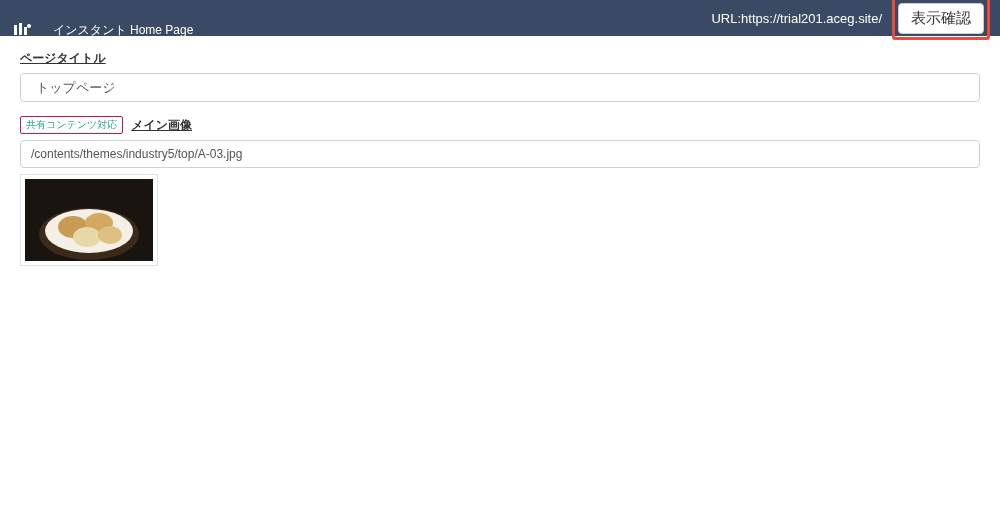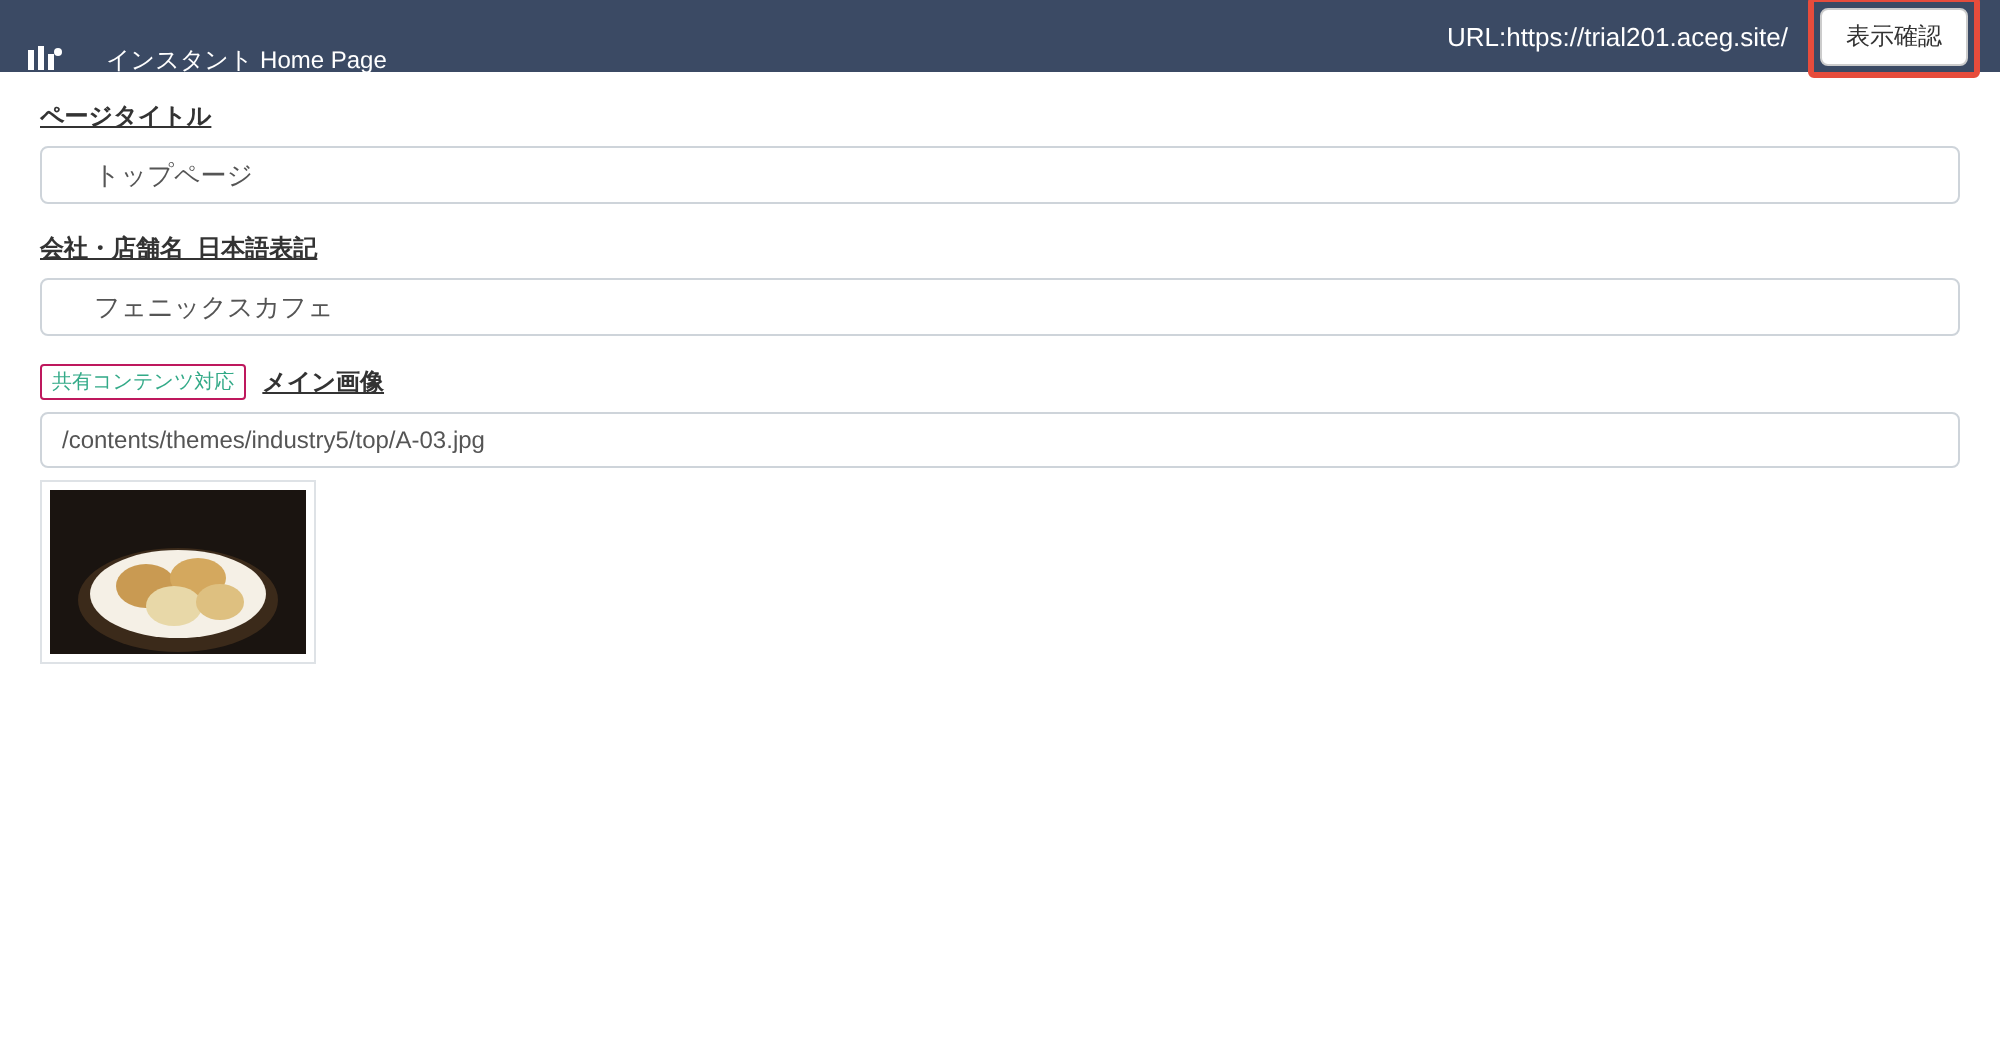--- a/index.html
+++ b/index.html
@@ -3,25 +3,25 @@
   <meta charset="utf-8">
   <style>
     * { box-sizing: border-box; margin: 0; padding: 0; }
     body { font-family: -apple-system, BlinkMacSystemFont, "Segoe UI", Meiryo, sans-serif; font-size: 13px; color: #333; background: #fff; width: 1000px; }
     .header { background: #3b4a64; color: #fff; height: 36px; display: flex; align-items: center; padding: 0 10px 0 14px; }
     .logo-area { display: flex; align-items: center; gap: 21px; flex: 1; margin-top: 24px; }
     .logo-icon { display: inline-flex; align-items: center; }
     .app-title { font-size: 12px; font-weight: 500; }
     .url-text { font-size: 13px; margin-right: 10px; }
     .btn-group { display: flex; gap: 6px; border: 3px solid #e74c3c; padding: 3px; border-radius: 3px; }
-    .header-btn { background: #fff; color: #333; border: 1px solid #ccc; border-radius: 4px; padding: 5px 12px; font-size: 12px; cursor: pointer; }
+    .header-btn { background: #fff; color: #333; border: 1px solid #ccc; border-radius: 4px; padding: 5px 12px; font-size: 15px; cursor: pointer; }
     .content { padding: 14px 20px; }
     .field { margin-bottom: 14px; }
     .field-label { font-size: 12px; font-weight: bold; margin-bottom: 6px; display: block; text-decoration: underline; }
-    .text-input { width: 100%; border: 1px solid #ced4da; border-radius: 4px; padding: 6px 26px; font-size: 13px; color: #555; }
+    .text-input { width: 100%; border: 1px solid #ced4da; border-radius: 4px; padding: 6px 15px; font-size: 13px; color: #555; }
     .text-input.focused { border-color: #86b7fe; box-shadow: 0 0 0 3px rgba(13,110,253,.12); outline: none; }
     .checkbox-row { display: flex; align-items: center; gap: 6px; }
     .checkbox { width: 14px; height: 14px; accent-color: #3b4a64; }
     .checkbox-label { font-size: 12px; }
     .inline-label-row { display: flex; align-items: center; gap: 8px; margin-bottom: 6px; }
     .badge { border: 1px solid #be185d; color: #3a8; font-size: 10px; padding: 1px 5px; border-radius: 2px; background: #fff; }
     .image-path { width: 100%; border: 1px solid #ced4da; border-radius: 4px; padding: 6px 10px; font-size: 12px; color: #555; }
     .thumb-wrap { margin-top: 6px; border: 1px solid #dee2e6; padding: 4px; display: inline-block; }
     .thumb { width: 128px; height: 82px; display: block; }
   </style>
@@ -48,24 +48,20 @@
 
 <div class="content">
 
   <div class="field">
     <label class="field-label">ページタイトル</label>
     <input type="text" class="text-input" value="トップページ" style="">
   </div>
 
 
 
-  <div class="field">
-    <label class="field-label">会社・店舗名_日本語表記</label>
-    <input type="text" class="text-input" value="フェニックスカフェ" style="">
-  </div>
 
 
   <div class="field">
     <div class="inline-label-row">
       <span class="badge">共有コンテンツ対応</span>
       <span class="field-label" style="margin-bottom:0">メイン画像</span>
     </div>
     <div class="image-path">/contents/themes/industry5/top/A-03.jpg</div>
     <div class="thumb-wrap">
       <svg class="thumb" viewBox="0 0 128 82" preserveAspectRatio="none">

